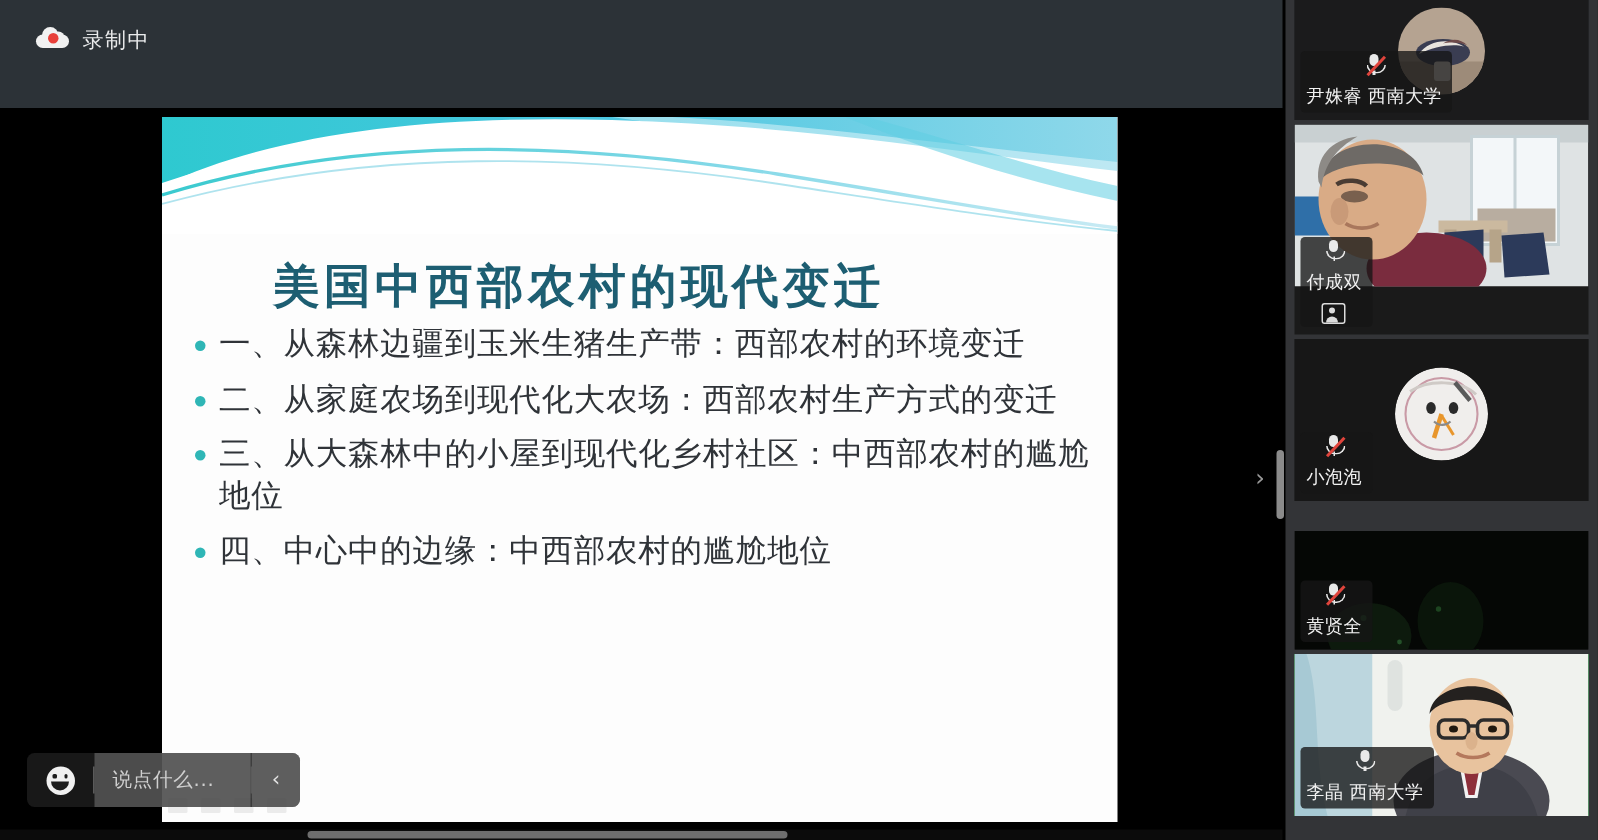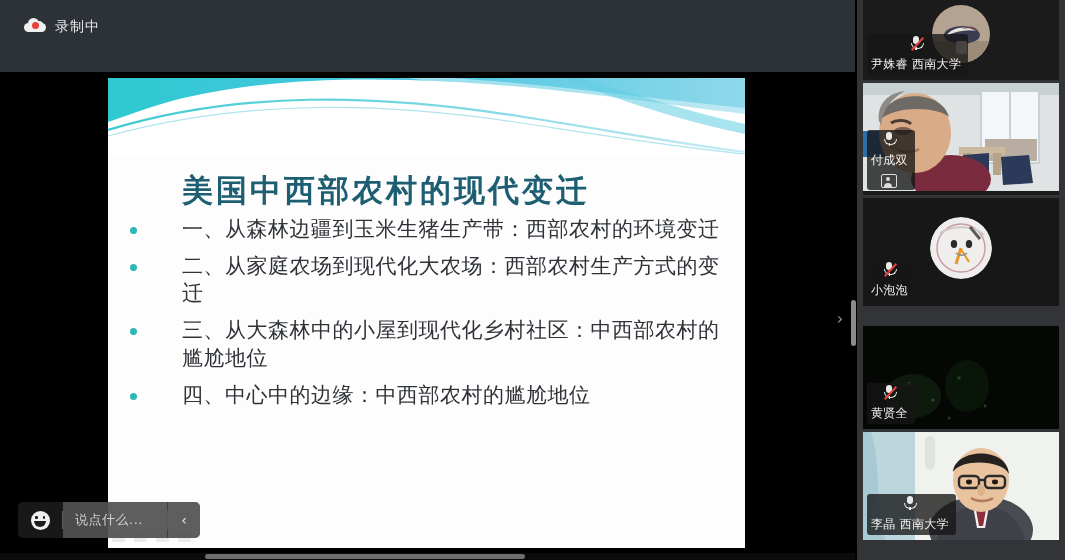--- a/index.html
+++ b/index.html
@@ -28,21 +28,21 @@
          background:#fdfdfd;overflow:hidden;}
   .wave{position:absolute;left:0;top:0;width:637px;height:78px;overflow:hidden;}
   .slide-title{position:absolute;left:0;top:92px;width:556px;text-align:center;
                font-size:31px;font-weight:bold;letter-spacing:3px;color:#1d5e72;
                font-family:"DejaVu Sans","Liberation Sans",sans-serif;}
   .bullets{position:absolute;left:22px;top:138px;width:600px;}
   .bullet{display:flex;align-items:flex-start;margin-bottom:9px;}
   .bdot{flex:0 0 auto;width:7px;height:7px;border-radius:50%;
         background:#2fb6b6;margin:11px 9px 0 0;}
   .btext{font-size:21px;line-height:1.32;color:#2f3338;letter-spacing:0.5px;
-         font-family:"DejaVu Serif","Liberation Serif",serif;margin-left:36px;}
+         font-family:"DejaVu Serif","Liberation Serif",serif;}
   .slide-foot{position:absolute;left:4px;bottom:6px;display:flex;gap:9px;
               opacity:.10;}
   .slide-foot span{display:block;width:13px;height:10px;background:#555;border-radius:1px;}
 
   
   .chatbar{position:absolute;left:18px;bottom:22px;height:36px;display:flex;
            align-items:center;background:rgba(28,28,28,.85);border-radius:5px;
            overflow:hidden;}
   .emoji-btn{width:44px;height:36px;display:flex;align-items:center;justify-content:center;}
   .emoji{width:19px;height:19px;border-radius:50%;background:#f0f0f0;position:relative;}
@@ -212,21 +212,21 @@
         <div class="mic">
           <div class="cap"></div>
             <div class="arc"></div>
             <div class="stem"></div>
             <div class="slash"></div>
         </div>
         <div class="nm">尹姝睿 西南大学</div>
       </div>
     </div>
 
-    <div class="tile" style="height:112px;font-family:Liberation Serif, serif;">
+    <div class="tile" style="height:140px;font-family:Liberation Serif, serif;">
       <div class="vid">
         <svg width="196" height="108" viewBox="0 0 196 108" preserveAspectRatio="none">
           <rect width="196" height="108" fill="#dfe3e4"></rect>
           <rect x="0" y="0" width="196" height="12" fill="#c9d0d2"></rect>
           <rect x="118" y="8" width="58" height="72" fill="#f3f7f9"></rect>
           <rect x="118" y="8" width="58" height="72" fill="none" stroke="#c6d2d6" stroke-width="2"></rect>
           <line x1="147" y1="8" x2="147" y2="80" stroke="#c6d2d6" stroke-width="2"></line>
           <rect x="122" y="56" width="52" height="22" fill="#b8ada0"></rect>
           <rect x="0" y="48" width="36" height="26" fill="#2f6fa8"></rect>
           <rect x="96" y="64" width="46" height="8" fill="#cbb99f"></rect>
@@ -277,21 +277,21 @@
         <div class="mic">
           <div class="cap"></div>
             <div class="arc"></div>
             <div class="stem"></div>
             <div class="slash"></div>
         </div>
         <div class="nm">小泡泡</div>
       </div>
     </div>
 
-    <div class="tile" style="height:103px;margin-top:20px;">
+    <div class="tile" style="height:79px;margin-top:20px;">
       <div class="vid">
         <svg width="196" height="113" viewBox="0 0 196 113" preserveAspectRatio="none">
           <rect width="196" height="113" fill="#050705"></rect>
           <ellipse cx="50" cy="70" rx="28" ry="22" fill="#0d1a0d"></ellipse>
           <ellipse cx="104" cy="60" rx="22" ry="26" fill="#0a150a"></ellipse>
           <circle cx="46" cy="58" r="2" fill="#1f4a22"></circle>
           <circle cx="70" cy="74" r="1.6" fill="#245129"></circle>
           <circle cx="96" cy="52" r="1.8" fill="#1d4420"></circle>
           <circle cx="122" cy="80" r="1.4" fill="#20471f"></circle>
           <circle cx="86" cy="92" r="1.5" fill="#1a3d1c"></circle>

